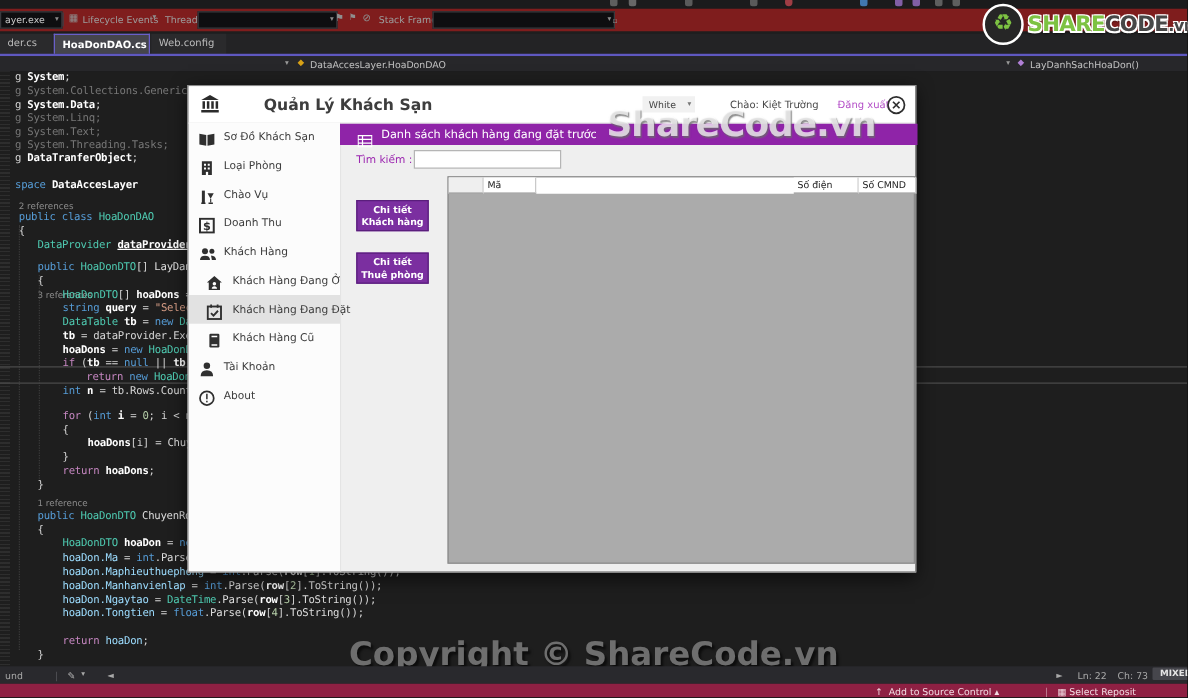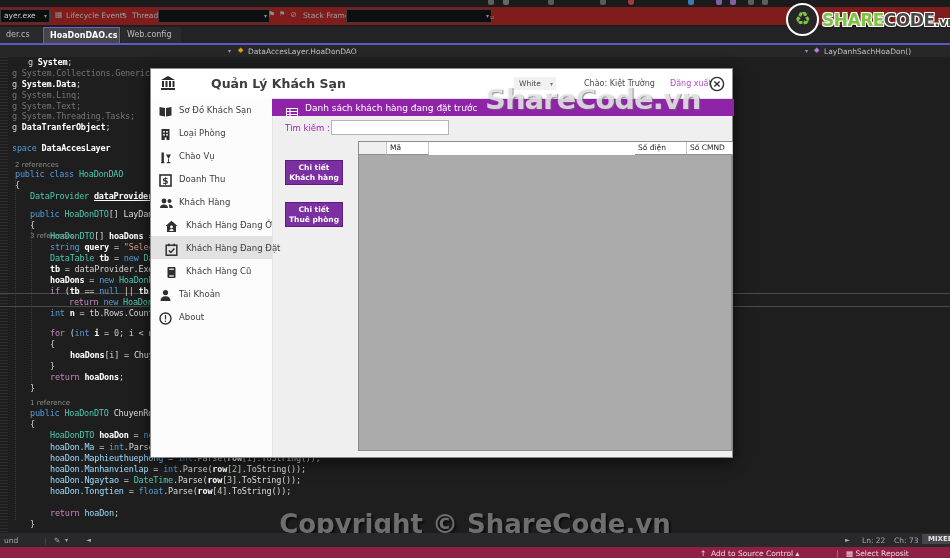--- a/index.html
+++ b/index.html
@@ -156,21 +156,21 @@
     <span class="bc-text" style="left:824px">LayDanhSachHoaDon()</span>
   </div>
 
   <div class="editor">
     <div class="gutter-dots"></div>
     <div class="indent-guide" style="left:15px;top:123px;height:340px"></div>
     <div class="indent-guide" style="left:31px;top:163px;height:165px"></div>
     <div class="cur-line" style="top:236px"></div>
     <div class="cur-line" style="top:249px"></div>
     <div id="code-layer">
-        <div class="code-line" style="top: 0px; left: 28px;"><span class="tk-p">g </span><span class="tk-b">System</span><span class="tk-p">;</span></div>
+        <div class="code-line" style="top: 0px; left: 12px;"><span class="tk-p">g </span><span class="tk-b">System</span><span class="tk-p">;</span></div>
         <div class="code-line" style="top: 11px; left: 12px;"><span class="tk-d">g System.Collections.Generic;</span></div>
         <div class="code-line" style="top: 22px; left: 12px;"><span class="tk-p">g </span><span class="tk-b">System.Data</span><span class="tk-p">;</span></div>
         <div class="code-line" style="top: 33px; left: 12px;"><span class="tk-d">g System.Linq;</span></div>
         <div class="code-line" style="top: 44px; left: 12px;"><span class="tk-d">g System.Text;</span></div>
         <div class="code-line" style="top: 54px; left: 12px;"><span class="tk-d">g System.Threading.Tasks;</span></div>
         <div class="code-line" style="top: 65px; left: 12px;"><span class="tk-p">g </span><span class="tk-b">DataTranferObject</span><span class="tk-p">;</span></div>
         <div class="code-line" style="top: 86px; left: 12px;"><span class="tk-k">space </span><span class="tk-b">DataAccesLayer</span></div>
         <div class="code-refs" style="top: 104px; left: 15px;">2 references</div>
         <div class="code-line" style="top: 112px; left: 15px;"><span class="tk-k">public class </span><span class="tk-t">HoaDonDAO</span></div>
         <div class="code-line" style="top: 123px; left: 15px;"><span class="tk-p">{</span></div>

